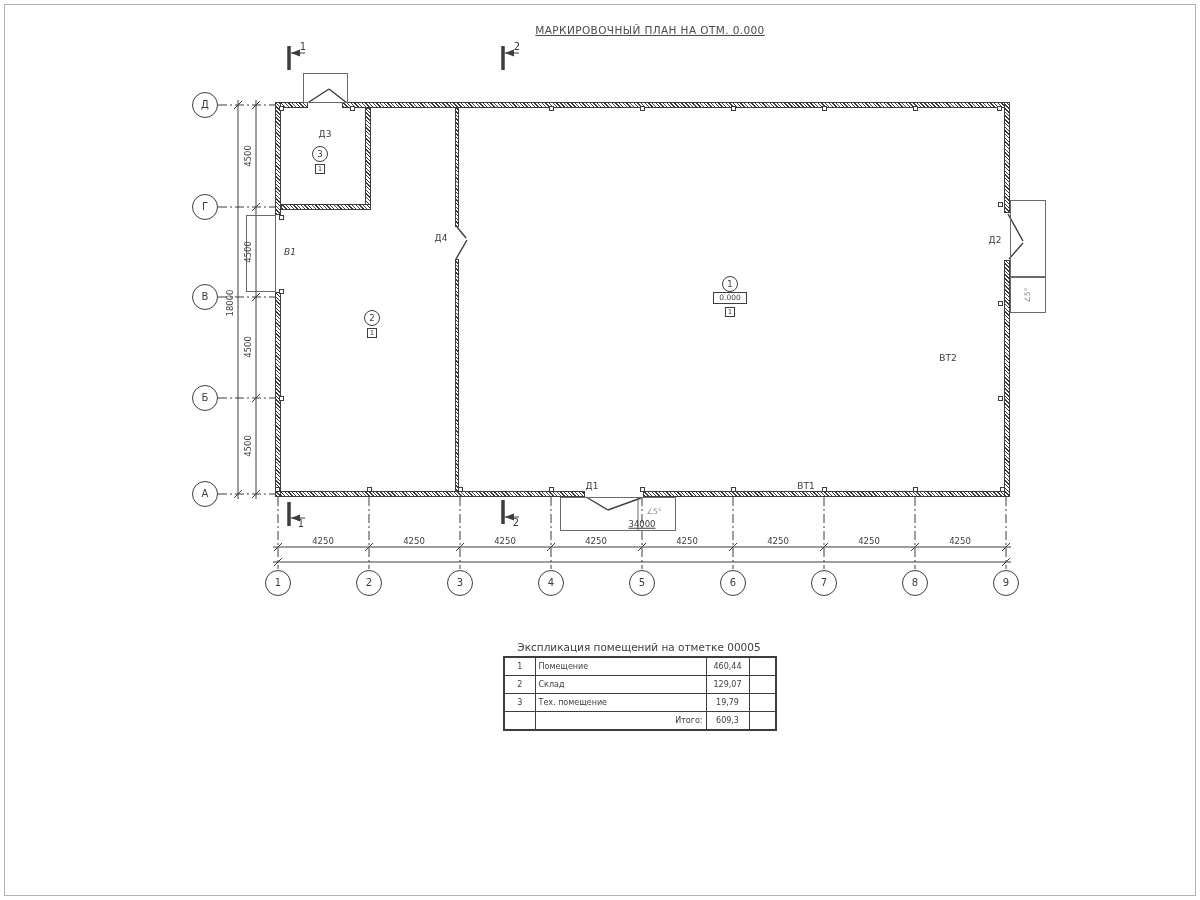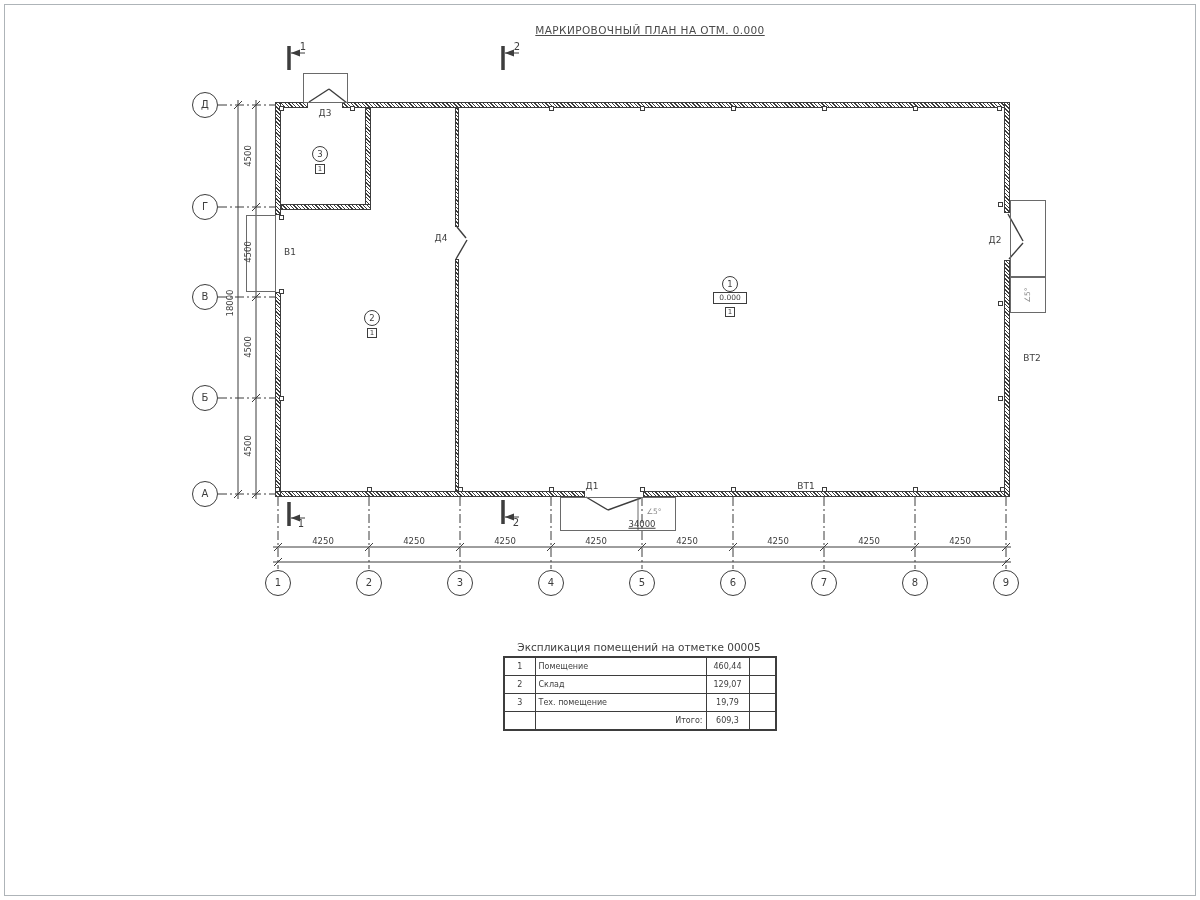--- a/index.html
+++ b/index.html
@@ -215,27 +215,27 @@
   <div class="lbl sec-num" style="left:516px;top:523px;">2</div>
 
   <div class="room-circle" style="left:730px;top:284px;">1</div>
   <div class="elev" style="left:730px;top:298px;">0.000</div>
   <div class="floor-sq" style="left:730px;top:312px;">1</div>
   <div class="room-circle" style="left:372px;top:318px;">2</div>
   <div class="floor-sq" style="left:372px;top:333px;">1</div>
   <div class="room-circle" style="left:320px;top:154px;">3</div>
   <div class="floor-sq" style="left:320px;top:169px;">1</div>
 
-  <div class="lbl" style="left:325px;top:113px;">Д3</div>
+  <div class="lbl" style="left:325px;top:134px;">Д3</div>
   <div class="lbl" style="left:441px;top:238px;">Д4</div>
   <div class="lbl" style="left:592px;top:486px;">Д1</div>
   <div class="lbl" style="left:995px;top:240px;">Д2</div>
-  <div class="lbl" style="left:290px;top:252px;">В1</div>
+  <div class="lbl" style="left:290px;top:252px;font-style:italic;">В1</div>
   <div class="lbl" style="left:806px;top:486px;">ВТ1</div>
-  <div class="lbl" style="left:1032px;top:358px;">ВТ2</div>
+  <div class="lbl" style="left:948px;top:358px;">ВТ2</div>
   <div class="lbl slope" style="left:654px;top:512px;">∠5°</div>
   <div class="lbl slope rot" style="left:1028px;top:295px;">∠5°</div>
 
   <div class="tbl-title" style="left:639px;top:641px;">Экспликация помещений на отметке 00005</div>
   <table id="expl">
     <colgroup>
         <col style="width:31px">
         <col style="width:171px">
         <col style="width:43px">
         <col style="width:27px">

